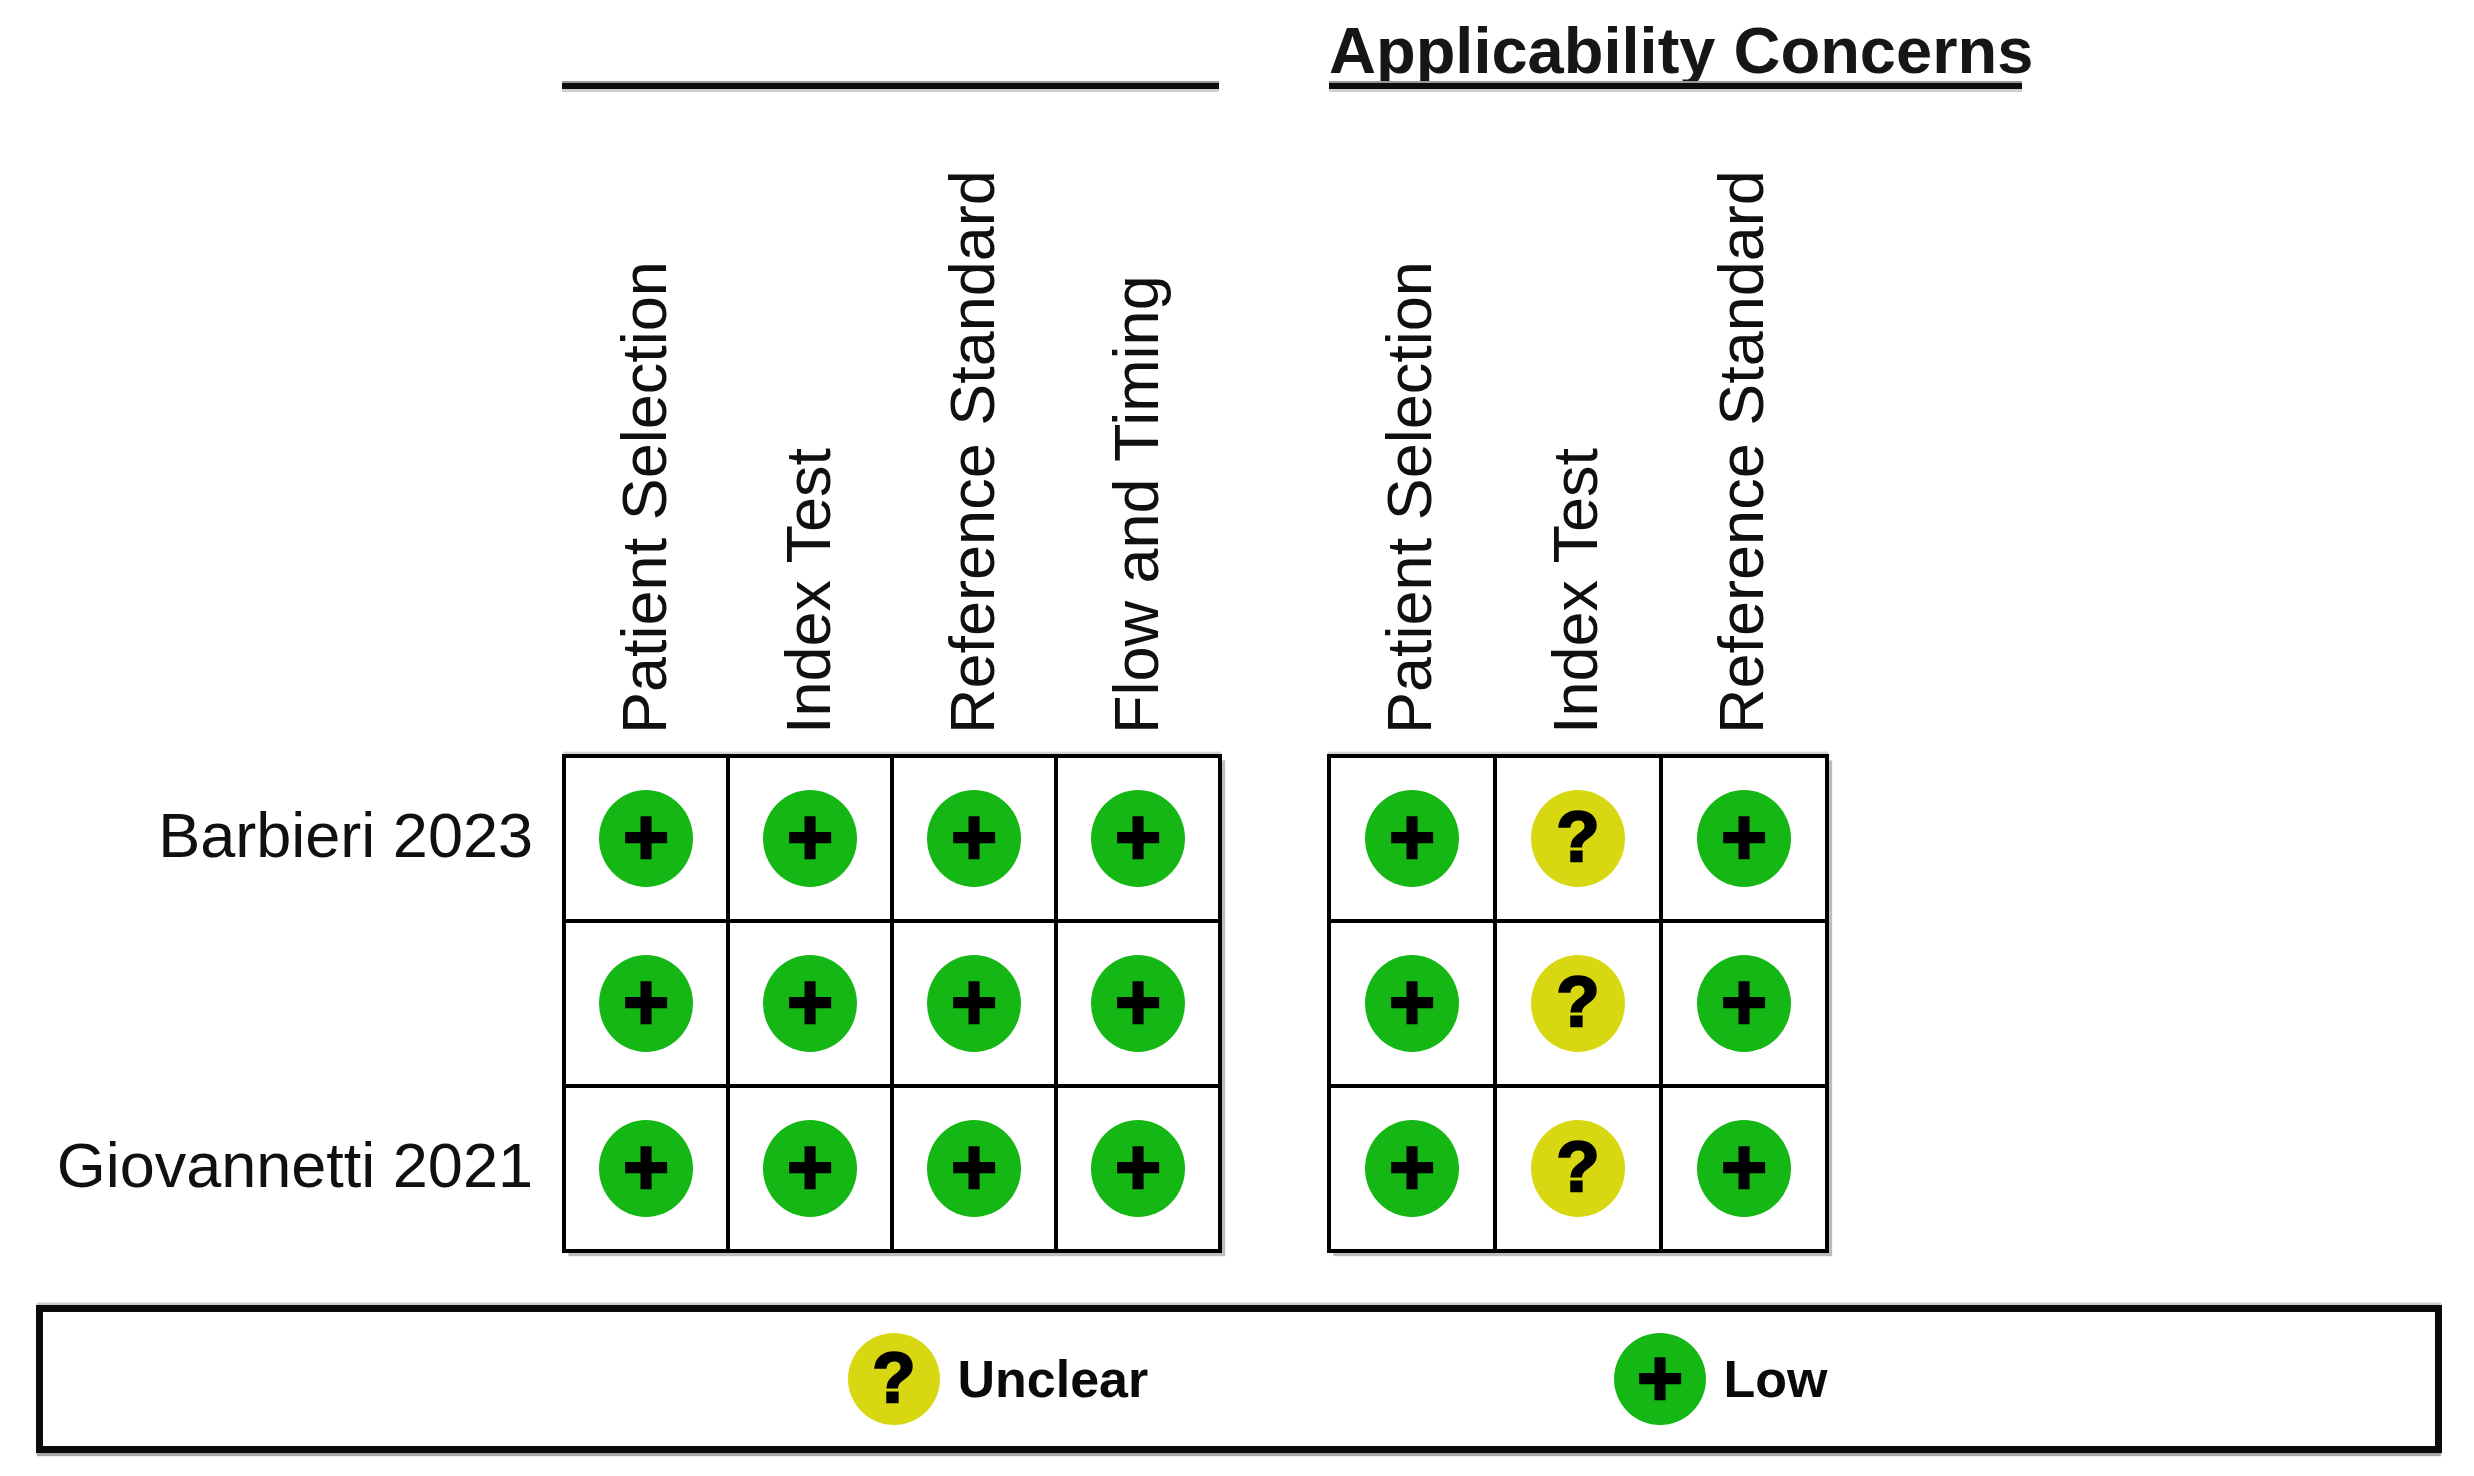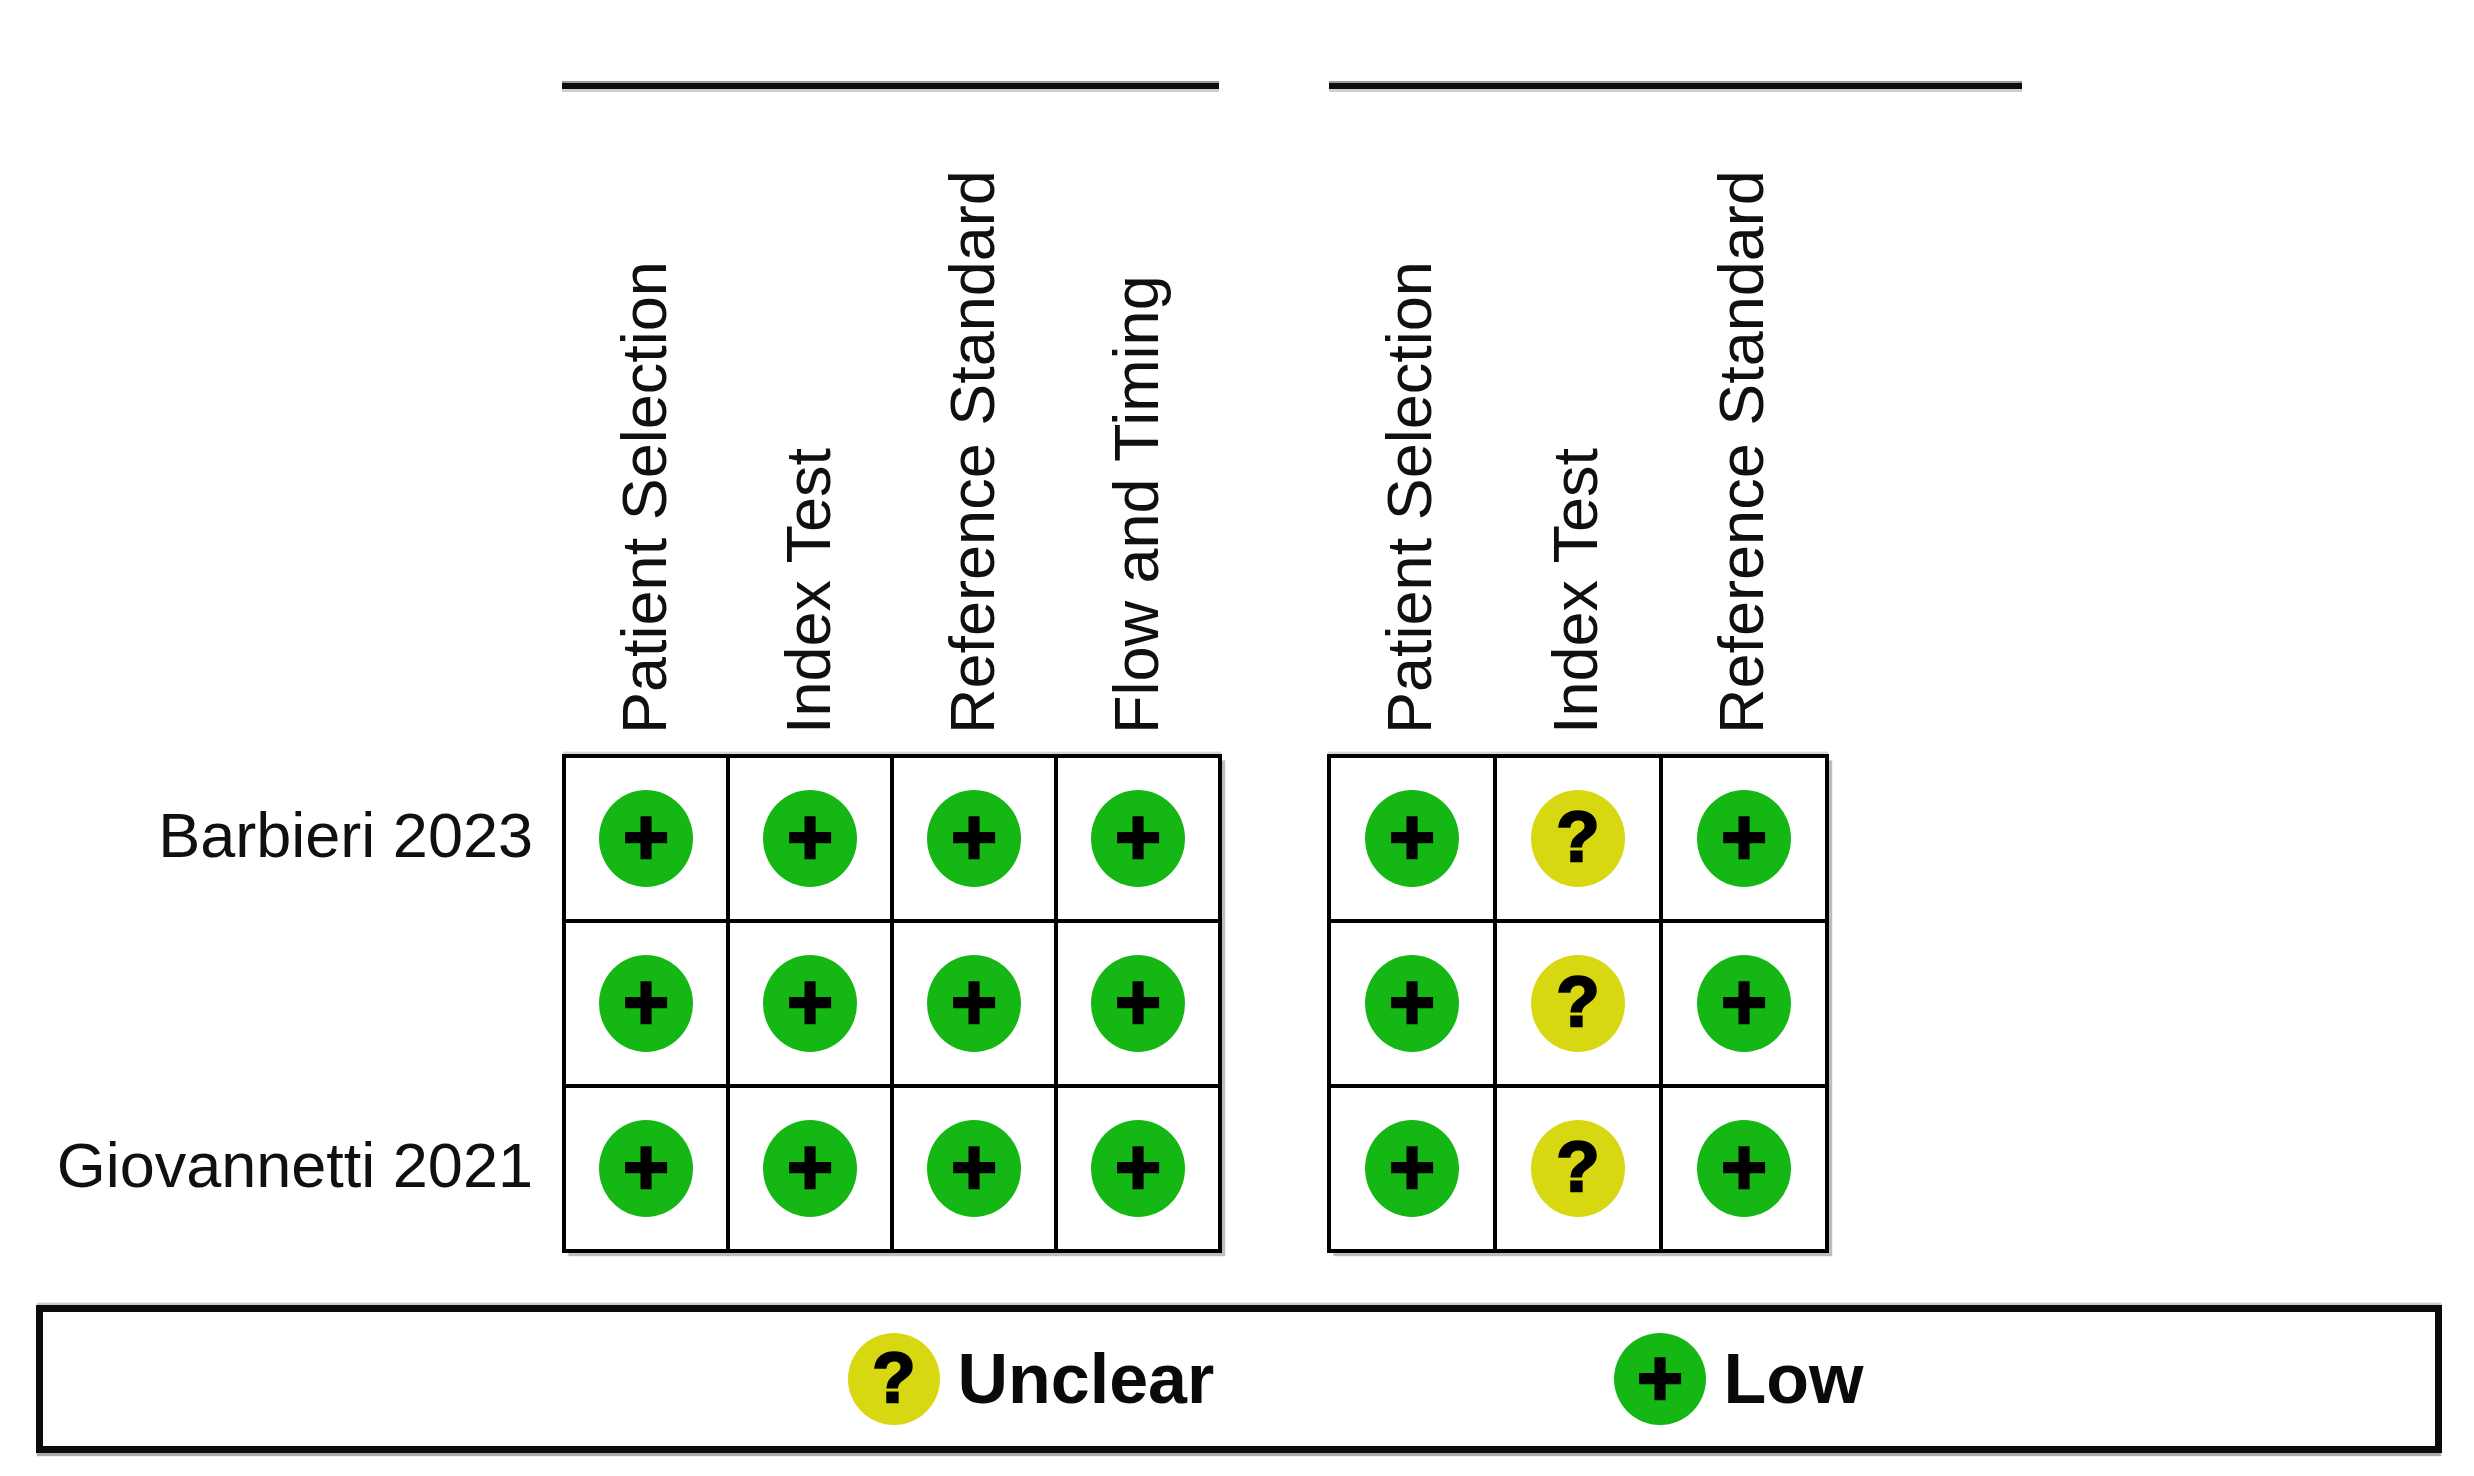--- a/index.html
+++ b/index.html
@@ -91,32 +91,33 @@
   }
   .legend-item {
     position: absolute;
     top: 50%;
     transform: translateY(-50%);
     display: flex;
     align-items: center;
     gap: 17.5px;
   }
   .legend-label {
-    font-size: 70px;
+    font-size: 52px;
     font-weight: bold;
     white-space: nowrap;
     color: #0a0a0a;
   }
 </style>
 </head>
 <body>
 
 <div class="canvas" id="canvas">
 
 
+  <div class="hdr" id="hdr-1" style="left: 1329px; width: 693px;">Applicability Concerns</div>
 
   <div class="rule" id="ul-0" style="left: 562px; width: 657px;"></div>
   <div class="rule" id="ul-1" style="left: 1329px; width: 693px;"></div>
 
   <div class="legendbox">
     <div class="legend-item" id="li-0" style="left: 805px;">
       <div class="dot legend-dot" id="ld-0" style="background: rgb(216, 216, 18);">
         <span id="ls-0" class="sym-q">?</span>
       </div>
       <span class="legend-label">Unclear</span>

